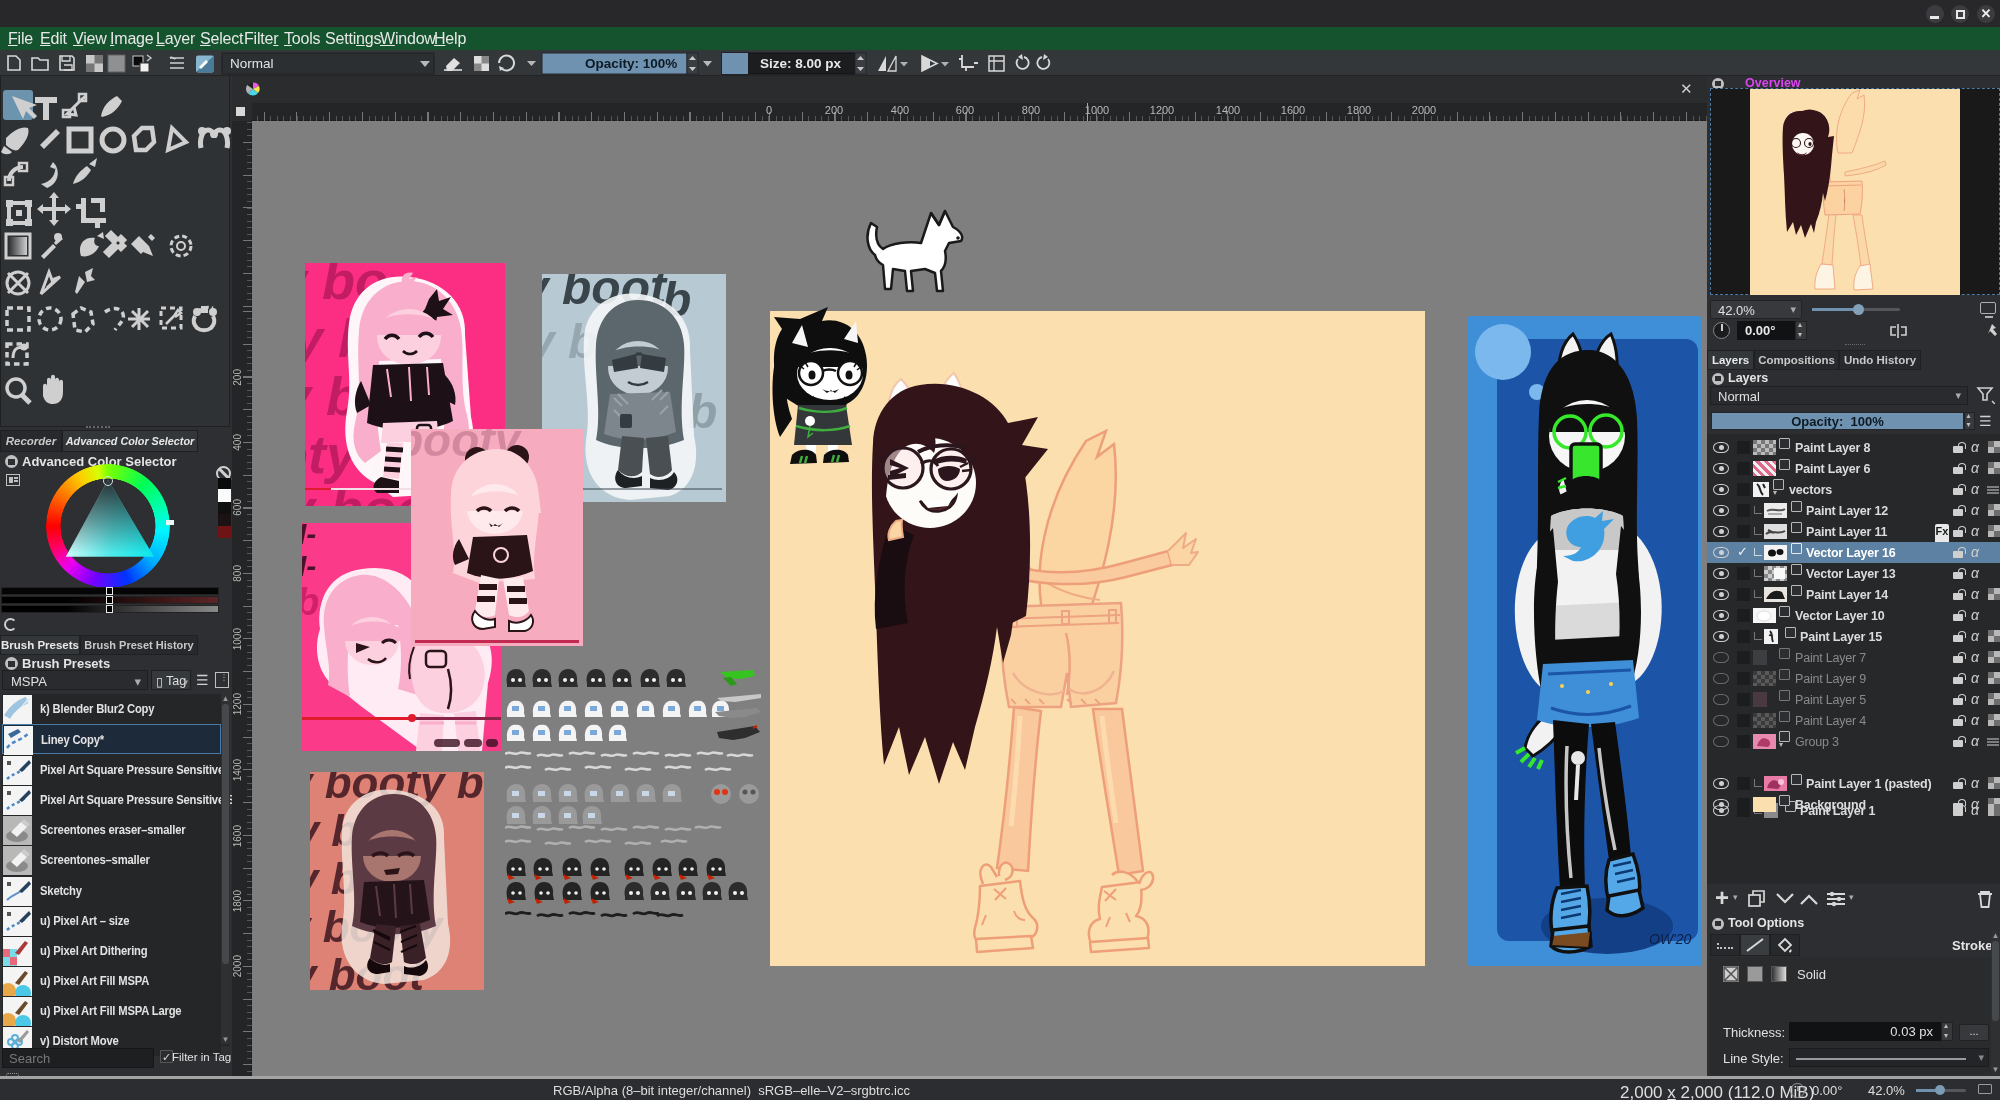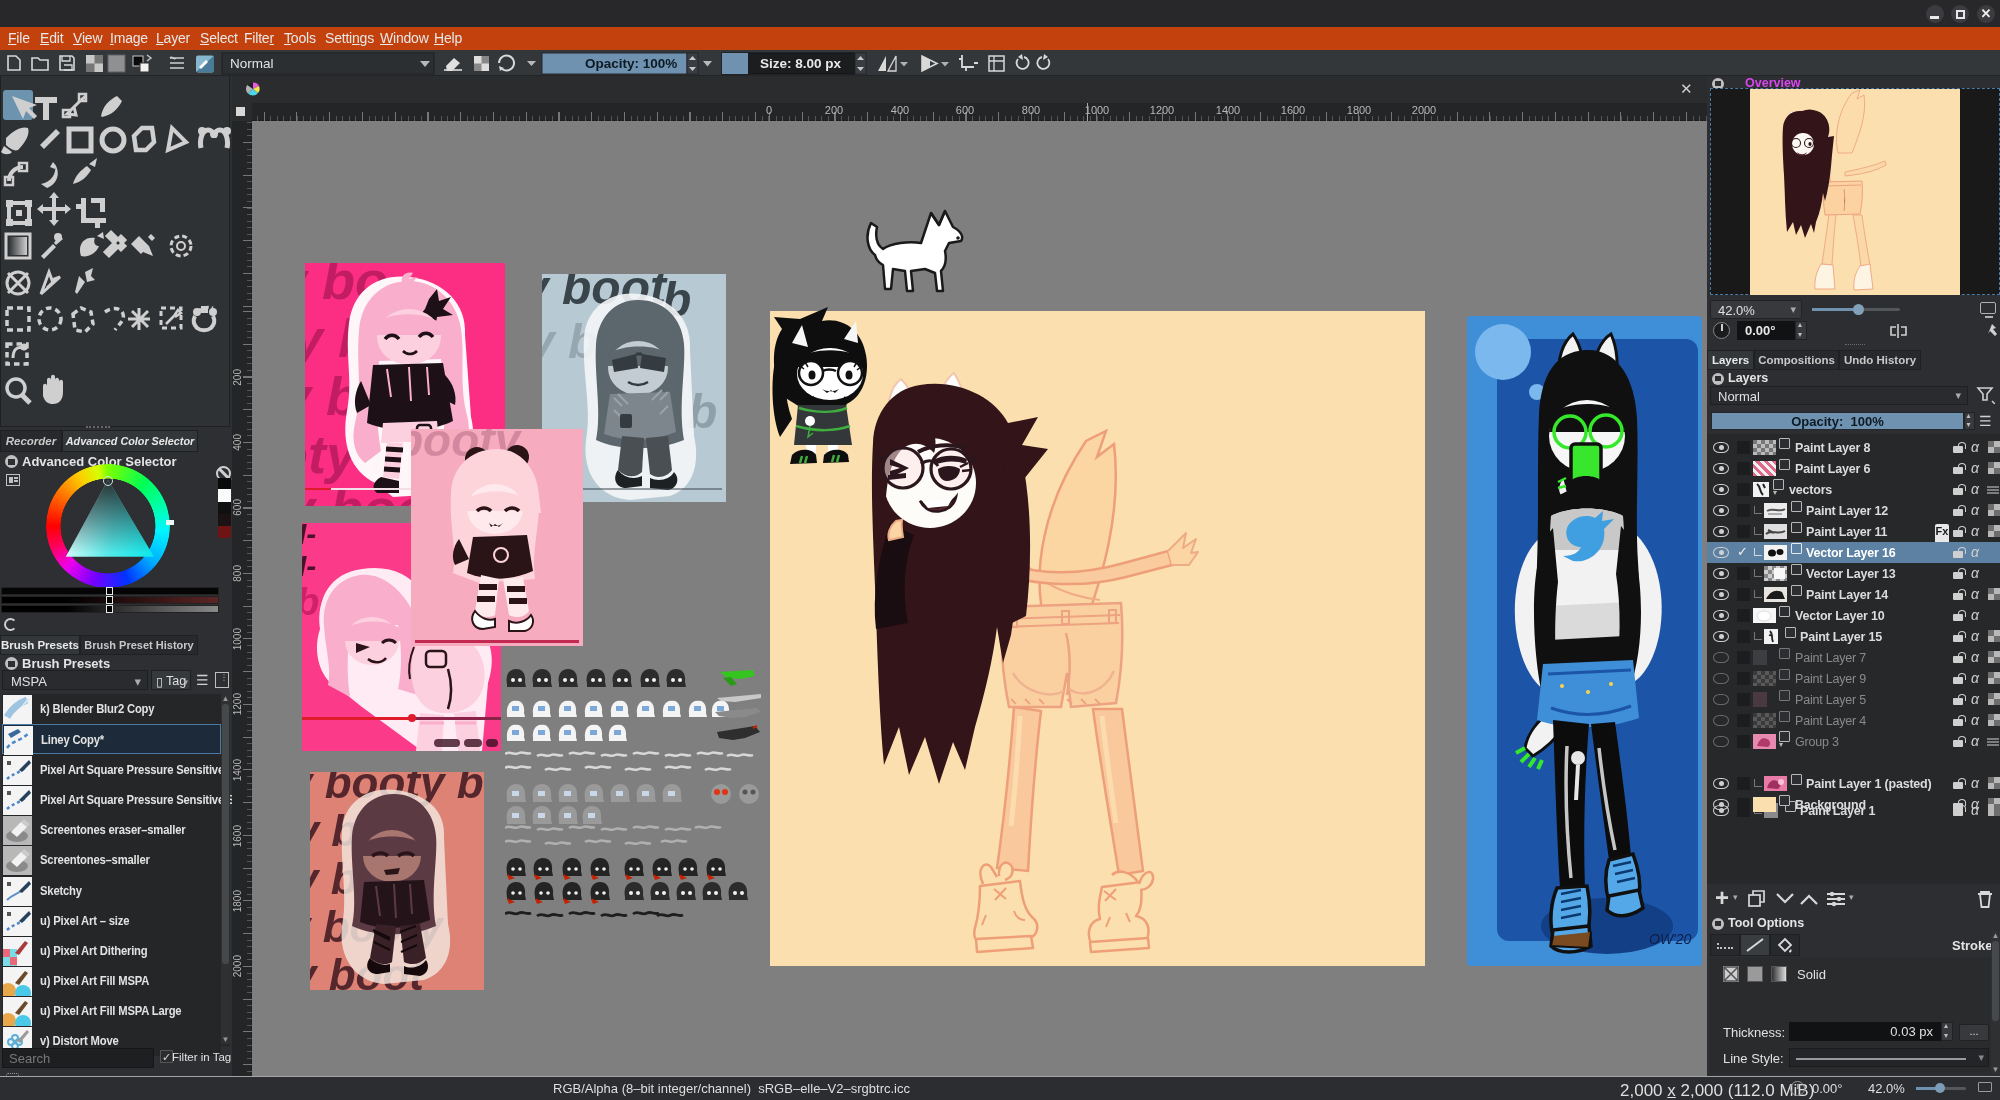--- a/index.html
+++ b/index.html
@@ -38,21 +38,21 @@
   <div class="abs" style="left:0;top:0;width:2000px;height:27px;background:#28282b;">
     <div class="abs" style="left:1926px;top:5px;width:18px;height:18px;border-radius:50%;background:#3c3c40;">
       <div class="abs" style="left:4px;top:11px;width:9px;height:2.5px;background:#e8e8e8;"></div>
     </div>
     <div class="abs" style="left:1951px;top:5px;width:18px;height:18px;border-radius:50%;background:#3c3c40;">
       <div class="abs" style="left:4.5px;top:4.5px;width:9px;height:9px;border:2.5px solid #e8e8e8;"></div>
     </div>
     <div class="abs" style="left:1977px;top:5px;width:18px;height:18px;border-radius:50%;background:#3c3c40;color:#efefef;font-size:13px;font-weight:bold;text-align:center;line-height:17px;">✕</div>
   </div>
 
-  <div class="abs" style="left:0;top:27px;width:2000px;height:23px;background:#c2410c;color:#e8e8e8;font-size:14px;letter-spacing:-0.2px;">
+  <div class="abs" style="left:0;top:27px;width:2000px;height:23px;background:#14532d;color:#e8e8e8;font-size:16px;letter-spacing:-0.2px;">
     <span class="abs" style="left:8px;top:3px;"><u>F</u>ile</span>
     <span class="abs" style="left:40px;top:3px;"><u>E</u>dit</span>
     <span class="abs" style="left:73px;top:3px;"><u>V</u>iew</span>
     <span class="abs" style="left:110px;top:3px;"><u>I</u>mage</span>
     <span class="abs" style="left:156px;top:3px;"><u>L</u>ayer</span>
     <span class="abs" style="left:200px;top:3px;"><u>S</u>elect</span>
     <span class="abs" style="left:244px;top:3px;">Filte<u>r</u></span>
     <span class="abs" style="left:284px;top:3px;"><u>T</u>ools</span>
     <span class="abs" style="left:325px;top:3px;">Setti<u>n</u>gs</span>
     <span class="abs" style="left:380px;top:3px;"><u>W</u>indow</span>
@@ -1287,21 +1287,21 @@
       <span class="abs" style="right:4px;top:2px;color:#888;font-size:11px;">▾</span>
     </div>
 
     <div class="abs" style="left:284px;top:855px;width:9px;height:143px;background:#2e3032;">
       <div class="abs" style="left:0;top:0;width:9px;height:9px;color:#999;font-size:8px;text-align:center;line-height:9px;">▲</div>
       <div class="abs" style="left:1px;top:10px;width:7px;height:80px;background:#46494c;border-radius:3px;"></div>
       <div class="abs" style="left:0;bottom:0;width:9px;height:9px;color:#999;font-size:8px;text-align:center;line-height:9px;">▼</div>
     </div>
   </div>
 
-  <div id="statusbar" class="abs" style="left:0;top:1076px;width:2000px;height:24px;background:#2b2d30;border-top:1px solid #a3a3a3;">
+  <div id="statusbar" class="abs" style="left:0;top:1076px;width:2000px;height:24px;background:#2b2d30;border-top:3px solid #a3a3a3;">
     <div class="abs txt" style="left:553px;top:4px;font-size:13px;">RGB/Alpha (8–bit integer/channel)&nbsp;&nbsp;sRGB–elle–V2–srgbtrc.icc</div>
     <div class="abs txt" style="left:1612px;top:4px;font-size:17px;margin-left:8px;">2,000 <u>x</u> 2,000 (112.0 MiB)</div>
     <div class="abs" style="left:1790px;top:4px;width:15px;height:15px;border-radius:50%;border:1.5px solid #9a9a9a;">
       <div class="abs" style="left:6px;top:2px;width:1.5px;height:5px;background:#9a9a9a;"></div>
     </div>
     <div class="abs txt" style="left:1812px;top:4px;font-size:13px;">0.00°</div>
     <div class="abs txt" style="left:1868px;top:4px;font-size:13px;">42.0%</div>
     <div class="abs" style="left:1916px;top:10px;width:50px;height:3px;background:#55585b;border-radius:2px;">
       <div class="abs" style="left:0;top:0;width:22px;height:3px;background:#6e92b0;"></div>
       <div class="abs" style="left:19px;top:-4px;width:10px;height:10px;border-radius:50%;background:#7d9cb5;"></div>

